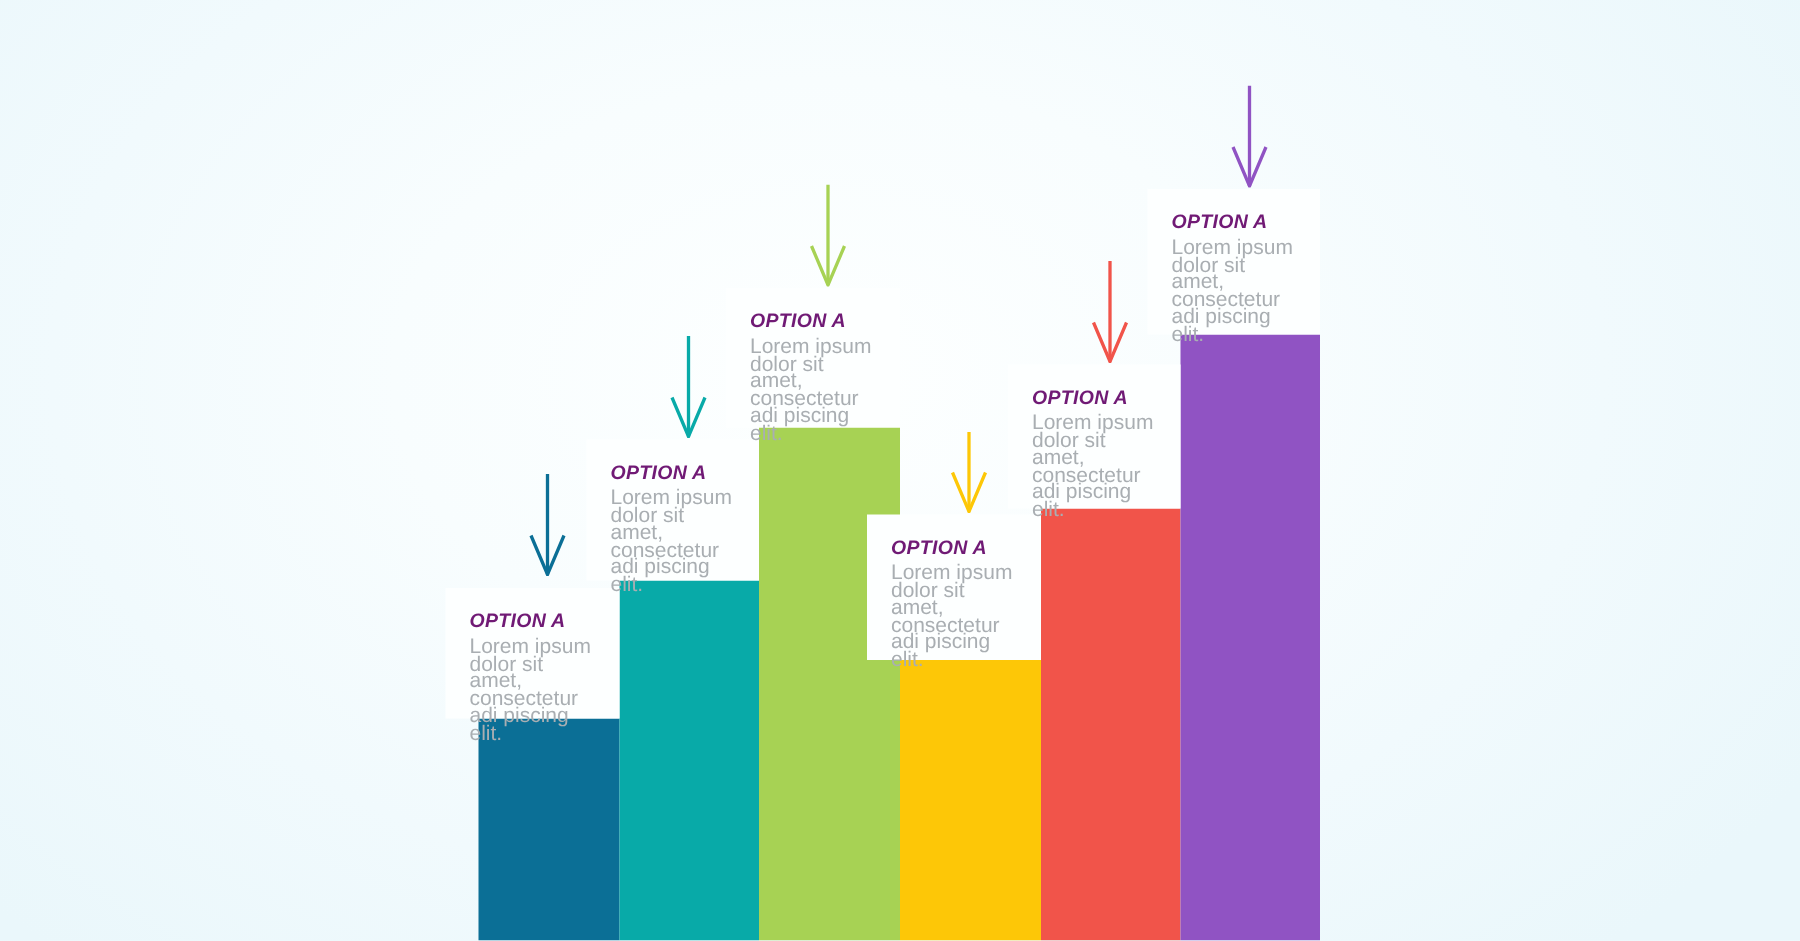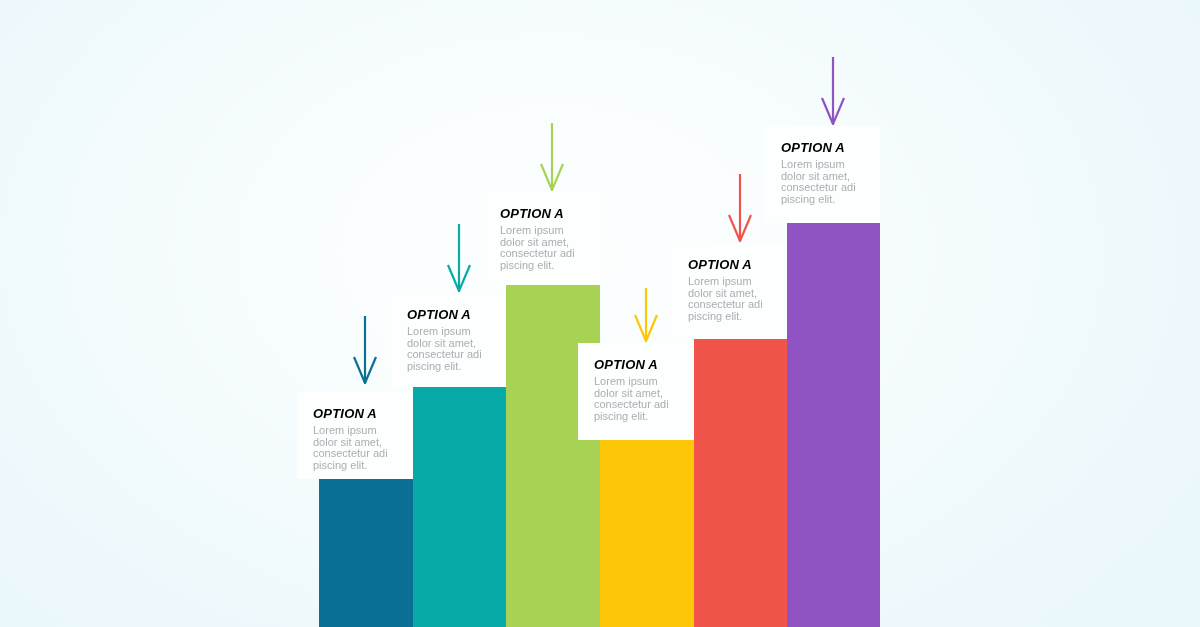--- a/index.html
+++ b/index.html
@@ -45,28 +45,28 @@
     position: absolute;
     left: 16px;
     top: 14px;
     width: 86px;
   }
 
   .card-title {
     font-size: 13px;
     font-weight: bold;
     font-style: italic;
-    color: #000000;
+    color: #701a75;
     letter-spacing: 0.2px;
     white-space: nowrap;
     margin-bottom: 4px;
   }
 
   .card-body {
-    font-size: 11px;
+    font-size: 14px;
     line-height: 11.6px;
     color: #a9aeb2;
   }
 
   
   .arrow {
     position: absolute;
   }
 
   .arrow svg { display: block; }

